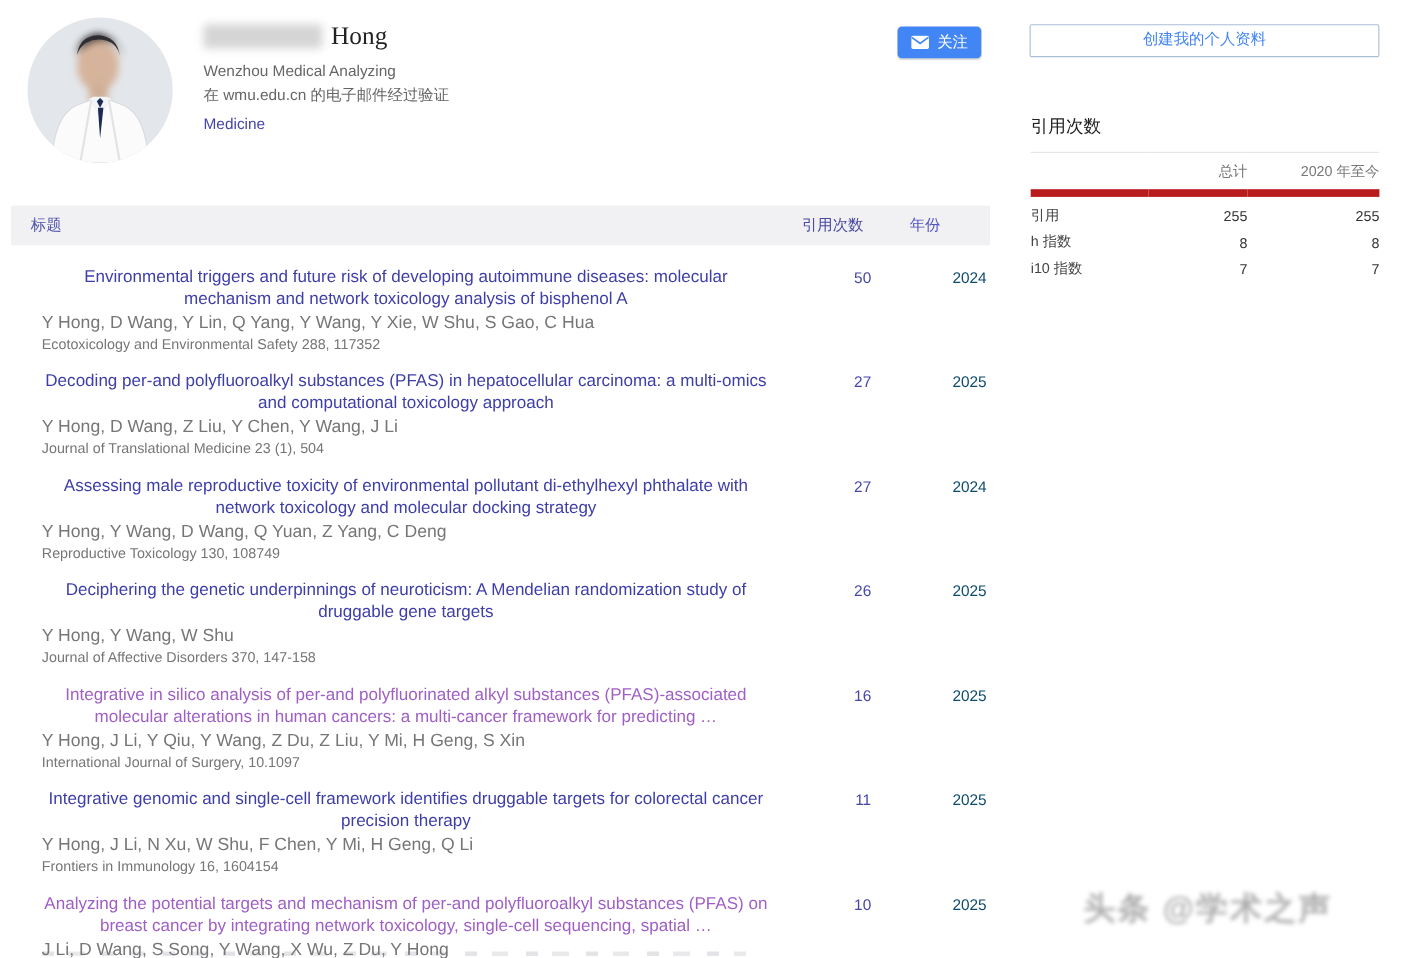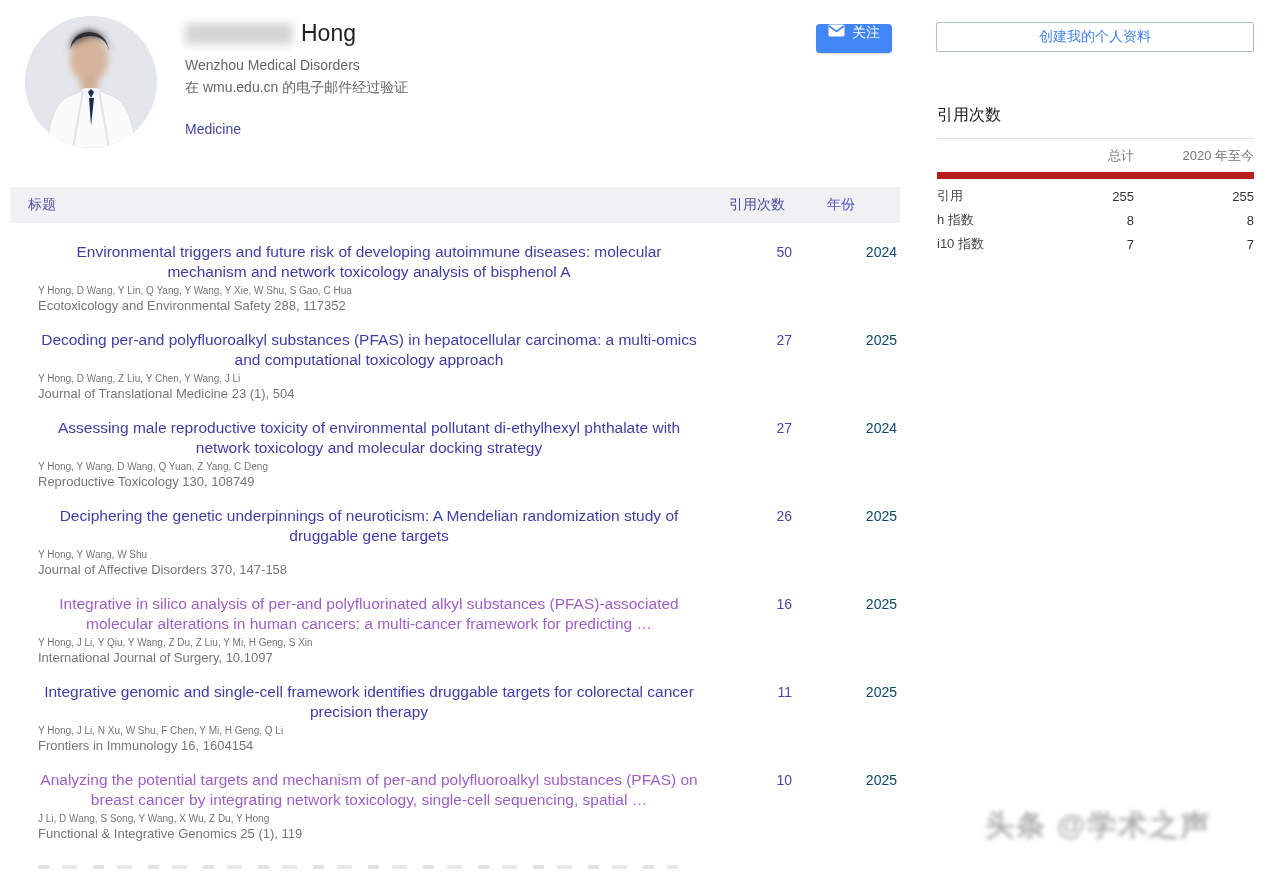--- a/index.html
+++ b/index.html
@@ -7,30 +7,30 @@
   body {
     font-family:"Liberation Sans","DejaVu Sans",sans-serif;
     background:#ffffff; color:#222; overflow:hidden; position:relative;
   }
   .page { position:absolute; inset:0; width:1280px; height:871px; background:#fff; }
 
   
   .avatar-wrap { position:absolute; left:25px; top:16px; width:132px; height:132px;
     border-radius:50%; overflow:hidden; background:#eceef0; }
   .profile-info { position:absolute; left:185px; top:20px; }
-  .profile-name { font-size:23px; color:#222; display:flex; align-items:center; }
+  .profile-name { font-size:23px; color:#222; display:flex; align-items:center;font-family:Liberation Serif, serif; }
   .name-blur { display:inline-block; width:108px; height:22px; margin-right:8px;
     background:#c7c7c9; filter:blur(4px); border-radius:3px; opacity:.75; }
   .profile-affiliation { margin-top:10px; font-size:14px; color:#666; }
   .profile-email { margin-top:6px; font-size:14px; color:#666; }
-  .profile-interest { margin-top:24px; font-size:14px; color:#4646a8; cursor:pointer; }
+  .profile-interest { margin-top:8px; font-size:14px; color:#4646a8; cursor:pointer; }
 
   .follow-btn { position:absolute; left:816px; top:24px; height:29px; padding:0 12px;
     background:#4285f4; border:none; border-radius:4px; color:#fff; font-size:14px;
-    display:flex; gap:7px; cursor:pointer;
+    display:flex; align-items:center; gap:7px; cursor:pointer;
     font-family:inherit; box-shadow:0 1px 1px rgba(0,0,0,.15); }
 
   
   .create-profile-btn { position:absolute; left:936px; top:22px; width:318px; height:30px;
     background:#fff; border:1px solid #a9bfd6; border-radius:2px; color:#4285f4;
     font-size:14px; text-align:center; line-height:28px; cursor:pointer; font-family:Liberation Serif, serif; }
 
   .citedby { position:absolute; left:937px; top:105px; width:317px; }
   .citedby-title { font-size:16px; color:#212121; padding-bottom:12px; }
   .citedby table { width:100%; border-collapse:collapse; font-size:13px; }
@@ -49,21 +49,21 @@
   .pub-header .h-cited { position:absolute; left:640px; width:135px; text-align:right;
     color:#4a4aa0; cursor:pointer; }
   .pub-header .h-year { position:absolute; left:785px; width:60px; text-align:right;
     color:#5252c0; cursor:pointer; }
 
   .pub-list { position:absolute; left:38px; top:242px; width:830px; }
   .article { position:relative; margin-bottom:17px; }
   .a-title { display:block; width:662px; font-size:15.5px; line-height:20px;
     color:#3e3ea8; text-decoration:none; cursor:pointer;text-align:center; }
   .a-title.visited { color:#a05fc5; }
-  .a-authors { width:662px; margin-top:3px; font-size:10px; color:#767676;
+  .a-authors { width:662px; margin-top:3px; font-size:16px; color:#767676;
     white-space:nowrap; overflow:hidden; }
   .a-venue { width:662px; margin-top:2px; font-size:13px; color:#767676;
     white-space:nowrap; overflow:hidden; }
   .a-cited { position:absolute; left:690px; top:2px; width:64px; text-align:right;
     font-size:14px; color:#4646a8; cursor:pointer; }
   .a-year { position:absolute; left:779px; top:2px; width:80px; text-align:right;
     font-size:14px; color:#0c4a6e; }
 
   
   .partial-row { position:absolute; left:38px; top:865px; width:640px; height:4px;
@@ -115,21 +115,21 @@
         <path d="M74 75 L84 132" stroke="#e2e3e6" stroke-width="2" fill="none"></path>
       </g>
     </svg>
   </div>
 
   <div class="profile-info">
     <div class="profile-name">
       <span class="name-blur"></span>
       <span>Hong</span>
     </div>
-    <div class="profile-affiliation">Wenzhou Medical Disorders</div>
+    <div class="profile-affiliation">Wenzhou Medical Analyzing</div>
     <div class="profile-email">在 wmu.edu.cn 的电子邮件经过验证</div>
     <div class="profile-interest">Medicine</div>
   </div>
 
   <button class="follow-btn">
     <span style="display:flex;">
       <svg width="17" height="13" viewBox="0 0 17 13">
         <rect x="0.5" y="0.5" width="16" height="12" rx="1.5" fill="#ffffff"></rect>
         <path d="M1 2 L8.5 7.5 L16 2" stroke="#4285f4" stroke-width="1.6" fill="none"></path>
       </svg>

